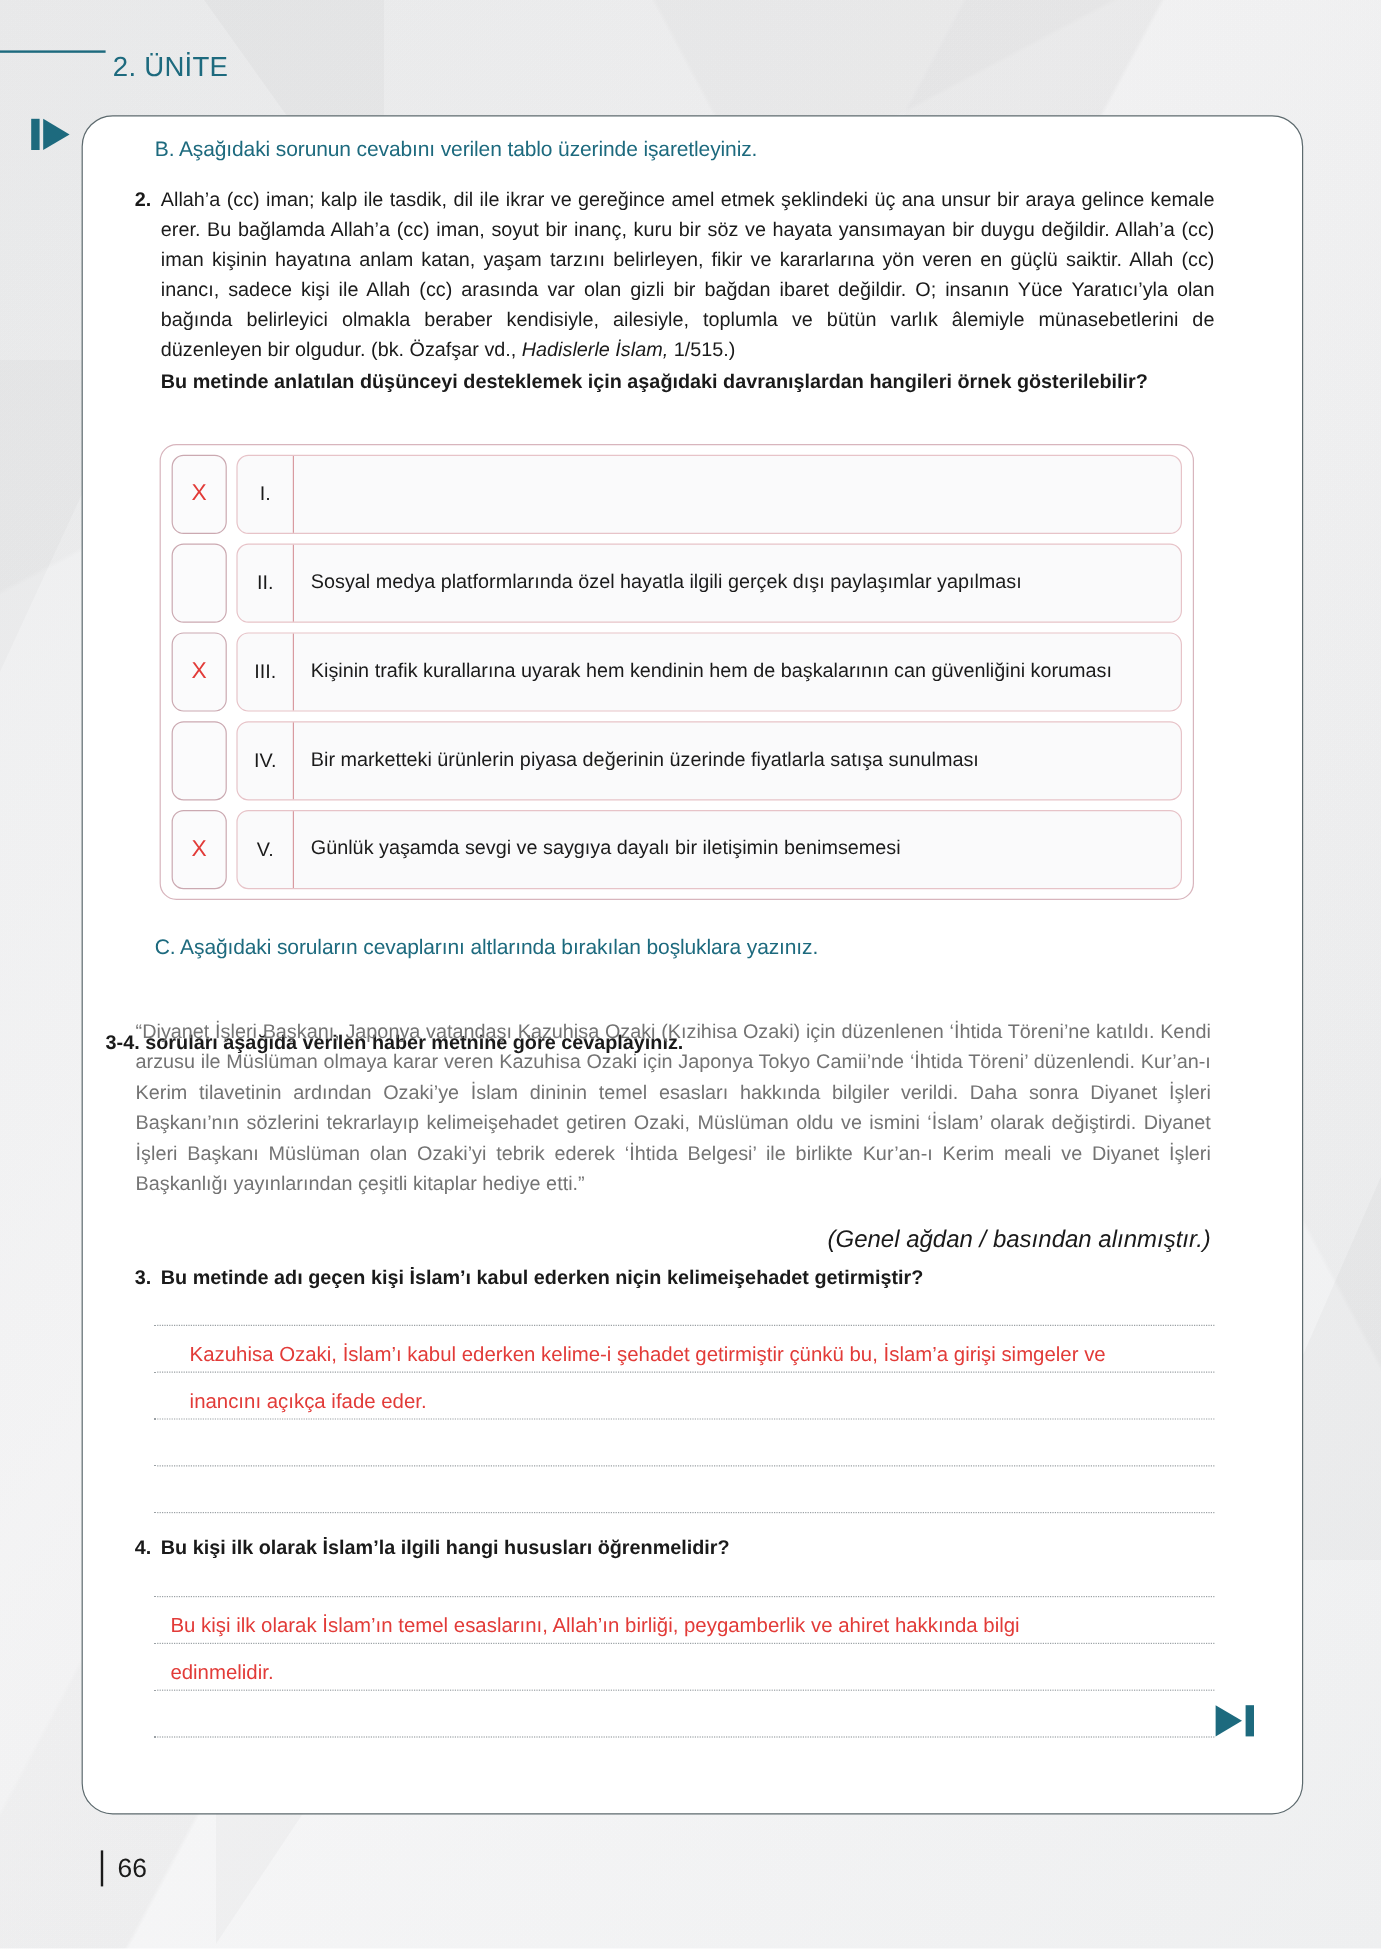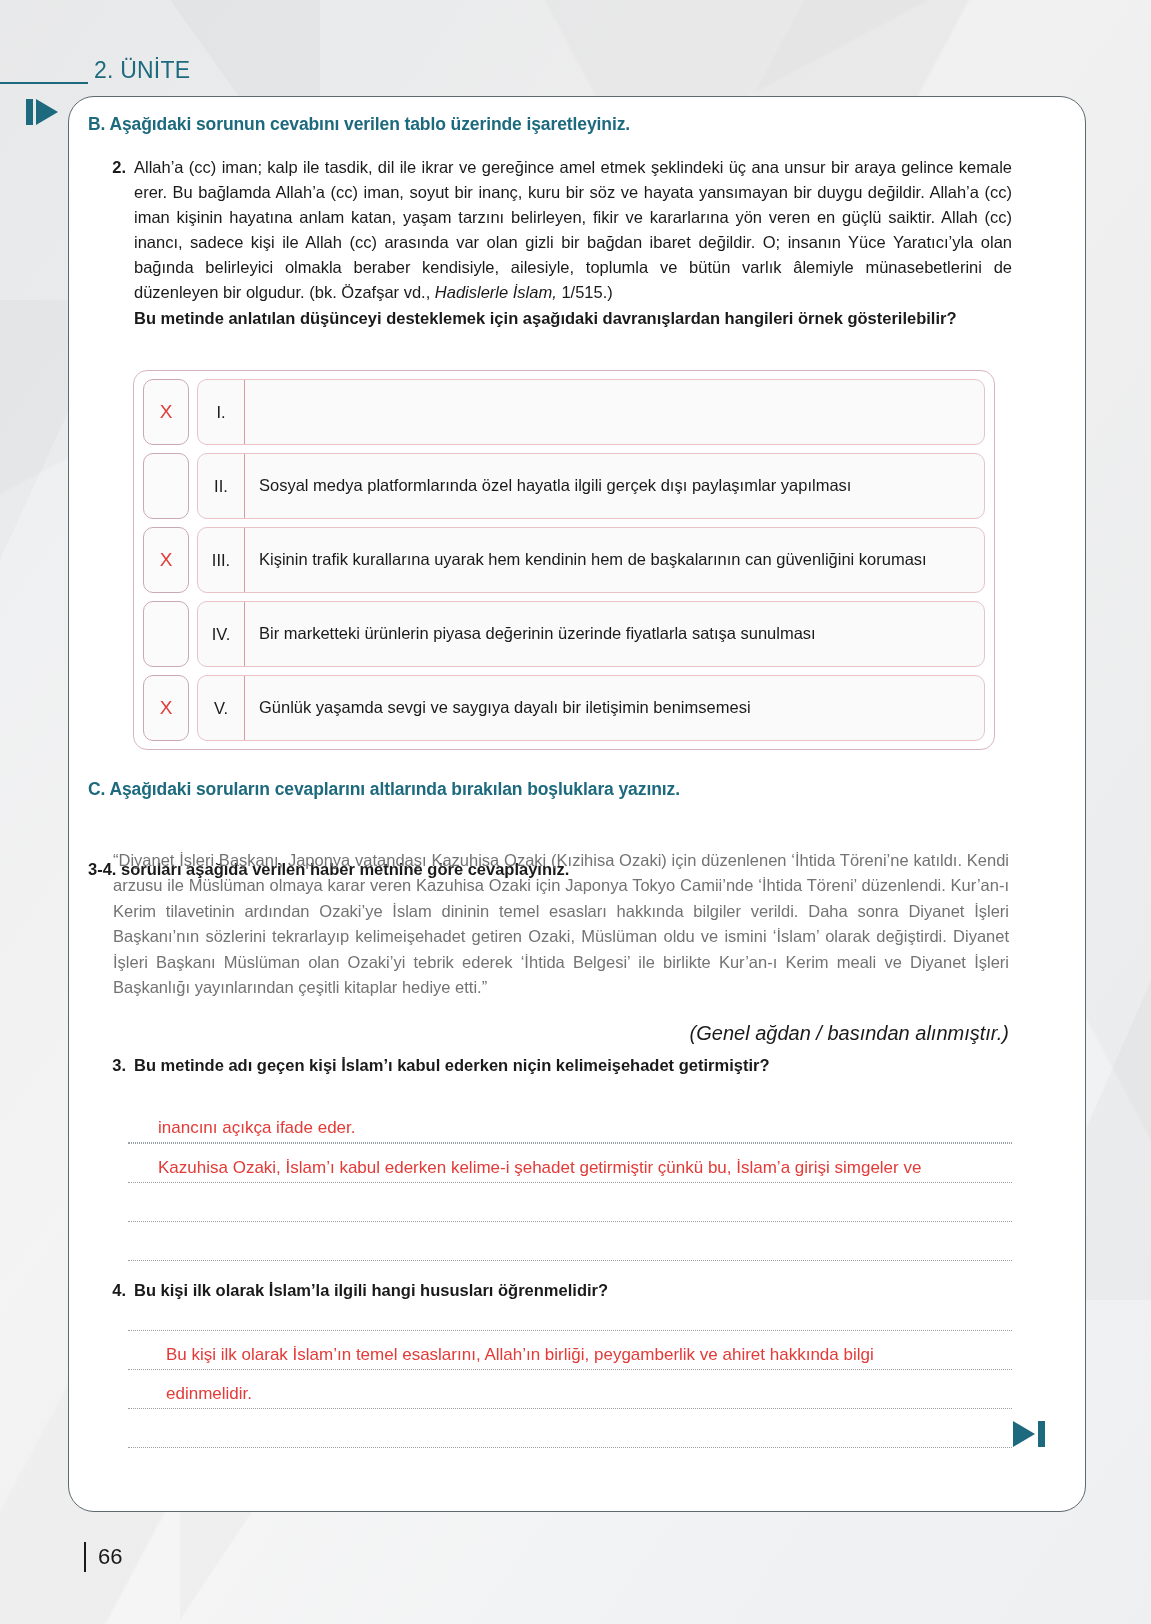--- a/index.html
+++ b/index.html
@@ -37,21 +37,21 @@
   }
 
   
   .unit-header {
     position: absolute;
     top: 42px;
     left: 0;
     width: 420px;
     height: 42px;
     display: flex;
-    align-items: flex-end;
+    align-items: flex-start;
   }
   .unit-rule {
     width: 88px;
     height: 2px;
     background: #1d6a7e;
     margin-right: 0px;
   }
   .unit-label {
     color: #1d6a7e;
     font-size: 23px;
@@ -95,23 +95,24 @@
     background: #1d6a7e;
   }
   .navtri-right {
     width: 0; height: 0;
     border-left: 22px solid #1d6a7e;
     border-top: 13px solid transparent;
     border-bottom: 13px solid transparent;
   }
   .sec-title {
     color: #1d6a7e;
-    font-weight: bold;
+    font-weight: normal;
     font-size: 17.5px;
     letter-spacing: -0.1px;
+    margin-left: 41px;
   }
   .sec-b {
     position: absolute;
     left: 88px;
     top: 114px;
   }
   .q2-block {
     position: absolute;
     left: 104px;
     top: 155px;
@@ -285,21 +286,21 @@
   }
   .ruled.first { border-top: 1px dotted #9aa0a4; }
   .ans-text {
     position: absolute;
     left: 30px;
     bottom: 4px;
     color: #e23b38;
     font-size: 17px;
     white-space: nowrap;
   }
-  .ans-text.indent-less { left: 14px; margin-left: 24px; }
+  .ans-text.indent-less { left: 14px; }
 
   
   .footer {
     position: absolute;
     left: 84px;
     top: 1542px;
     display: flex;
     align-items: center;
   }
   .footer-rule {
@@ -385,25 +386,25 @@
   <div class="sec-title sec-c">C. Aşağıdaki soruların cevaplarını altlarında bırakılan boşluklara yazınız.</div>
   <div class="q34-line">3-4. soruları aşağıda verilen haber metnine göre cevaplayınız.</div>
   <div class="news-block">“Diyanet İşleri Başkanı, Japonya vatandaşı Kazuhisa Ozaki (Kızihisa Ozaki) için düzenlenen ‘İhtida Töreni’ne katıldı. Kendi arzusu ile Müslüman olmaya karar veren Kazuhisa Ozaki için Japonya Tokyo Camii’nde ‘İhtida Töreni’ düzenlendi. Kur’an-ı Kerim tilavetinin ardından Ozaki’ye İslam dininin temel esasları hakkında bilgiler verildi. Daha sonra Diyanet İşleri Başkanı’nın sözlerini tekrarlayıp kelimeişehadet getiren Ozaki, Müslüman oldu ve ismini ‘İslam’ olarak değiştirdi. Diyanet İşleri Başkanı Müslüman olan Ozaki’yi tebrik ederek ‘İhtida Belgesi’ ile birlikte Kur’an-ı Kerim meali ve Diyanet İşleri Başkanlığı yayınlarından çeşitli kitaplar hediye etti.”</div>
   <div class="news-source">(Genel ağdan / basından alınmıştır.)</div>
 
   <div class="q3">
     <div class="qnum-b">3.</div>
     <div class="qtext-b">Bu metinde adı geçen kişi İslam’ı kabul ederken niçin kelimeişehadet getirmiştir?</div>
   </div>
   <div class="answer-area a3">
+    <div class="ruled first">
+      <span class="ans-text">Kazuhisa Ozaki, İslam’ı kabul ederken kelime-i şehadet getirmiştir çünkü bu, İslam’a girişi simgeler ve</span>
+    </div>
     <div class="ruled">
       <span class="ans-text">inancını açıkça ifade eder.</span>
-    </div>
-    <div class="ruled first">
-      <span class="ans-text">Kazuhisa Ozaki, İslam’ı kabul ederken kelime-i şehadet getirmiştir çünkü bu, İslam’a girişi simgeler ve</span>
     </div>
     <div class="ruled"></div>
     <div class="ruled"></div>
   </div>
 
   <div class="q4">
     <div class="qnum-b">4.</div>
     <div class="qtext-b">Bu kişi ilk olarak İslam’la ilgili hangi hususları öğrenmelidir?</div>
   </div>
   <div class="answer-area a4">

